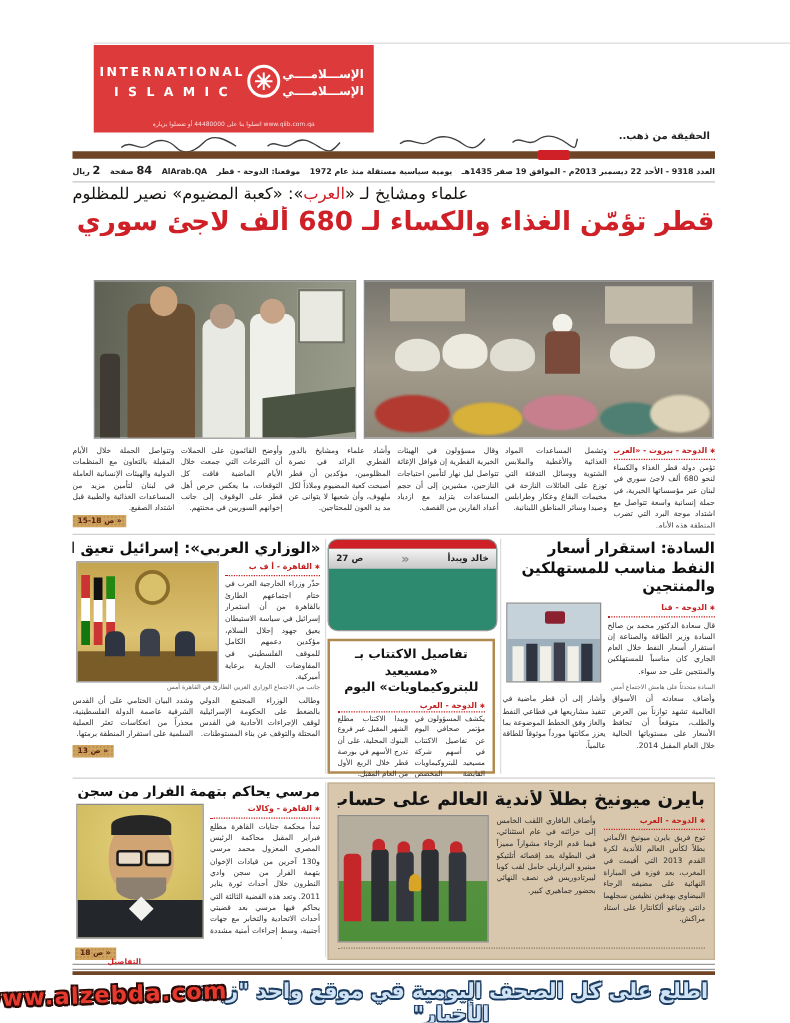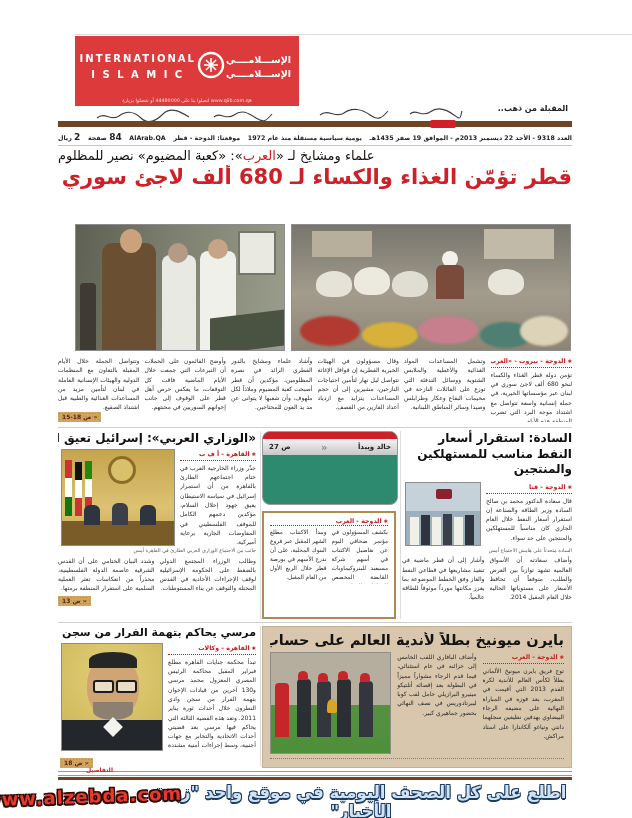--- a/index.html
+++ b/index.html
@@ -100,21 +100,21 @@
     <svg width="72" height="16" viewBox="0 0 72 16">
         <path d="M2 10 C10 3 18 14 26 8 S44 4 52 10 S64 13 70 6" stroke="#3f3f3f" fill="none" stroke-width="1.1"></path>
       </svg>
   </span>
   <span class="abs" style="left:408px;top:105px;">
     <svg width="56" height="16" viewBox="0 0 56 16">
         <path d="M2 9 C8 3 14 13 22 7 S38 4 46 10 S52 12 54 6" stroke="#3f3f3f" fill="none" stroke-width="1.1"></path>
       </svg>
   </span>
 
-  <div class="abs tagline">المقبلة من ذهب..</div>
+  <div class="abs tagline">الحقيقة من ذهب..</div>
 
   <div class="abs bar"></div>
   <div class="abs bar-emblem"></div>
 
   <div class="abs infobar">
     <span>العدد 9318 - الأحد 22 ديسمبر 2013م - الموافق 19 صفر 1435هـ</span>
     <span>يومية سياسية مستقلة منذ عام 1972</span>
     <span>موقعنا: الدوحة - قطر</span>
     <span class="ltr">AlArab.QA</span>
     <span>
@@ -208,20 +208,21 @@
   <div class="abs gbox">
     <div class="strip"></div>
     <div class="foot">
       <span>خالد ويبدأ</span>
       <span class="chev">«</span>
       <span>ص 27</span>
     </div>
   </div>
 
   <div class="abs ipo">
+    <h3>تفاصيل الاكتتاب بـ «مسيعيد للبتروكيماويات» اليوم</h3>
     <div class="byline"><span class="star">✱</span> <span>الدوحة - العرب</span></div>
     <div class="cols" style="height:56px;">
       <div class="col body-txt" style="font-size:5.8px;">يكشف المسؤولون في مؤتمر صحافي اليوم عن تفاصيل الاكتتاب في أسهم شركة مسيعيد للبتروكيماويات القابضة المخصص للمواطنين القطريين.</div>
       <div class="col body-txt" style="font-size:5.8px;">ويبدأ الاكتتاب مطلع الشهر المقبل عبر فروع البنوك المحلية، على أن تدرج الأسهم في بورصة قطر خلال الربع الأول من العام المقبل.</div>
     </div>
   </div>
 
   <div class="abs" style="left:402px;top:431px;width:170px;">
     <h2 class="h-sec" style="font-size:12px;line-height:1.3;">السادة: استقرار أسعار النفط مناسب للمستهلكين والمنتجين</h2>
     <div style="display:flex;gap:5px;">

